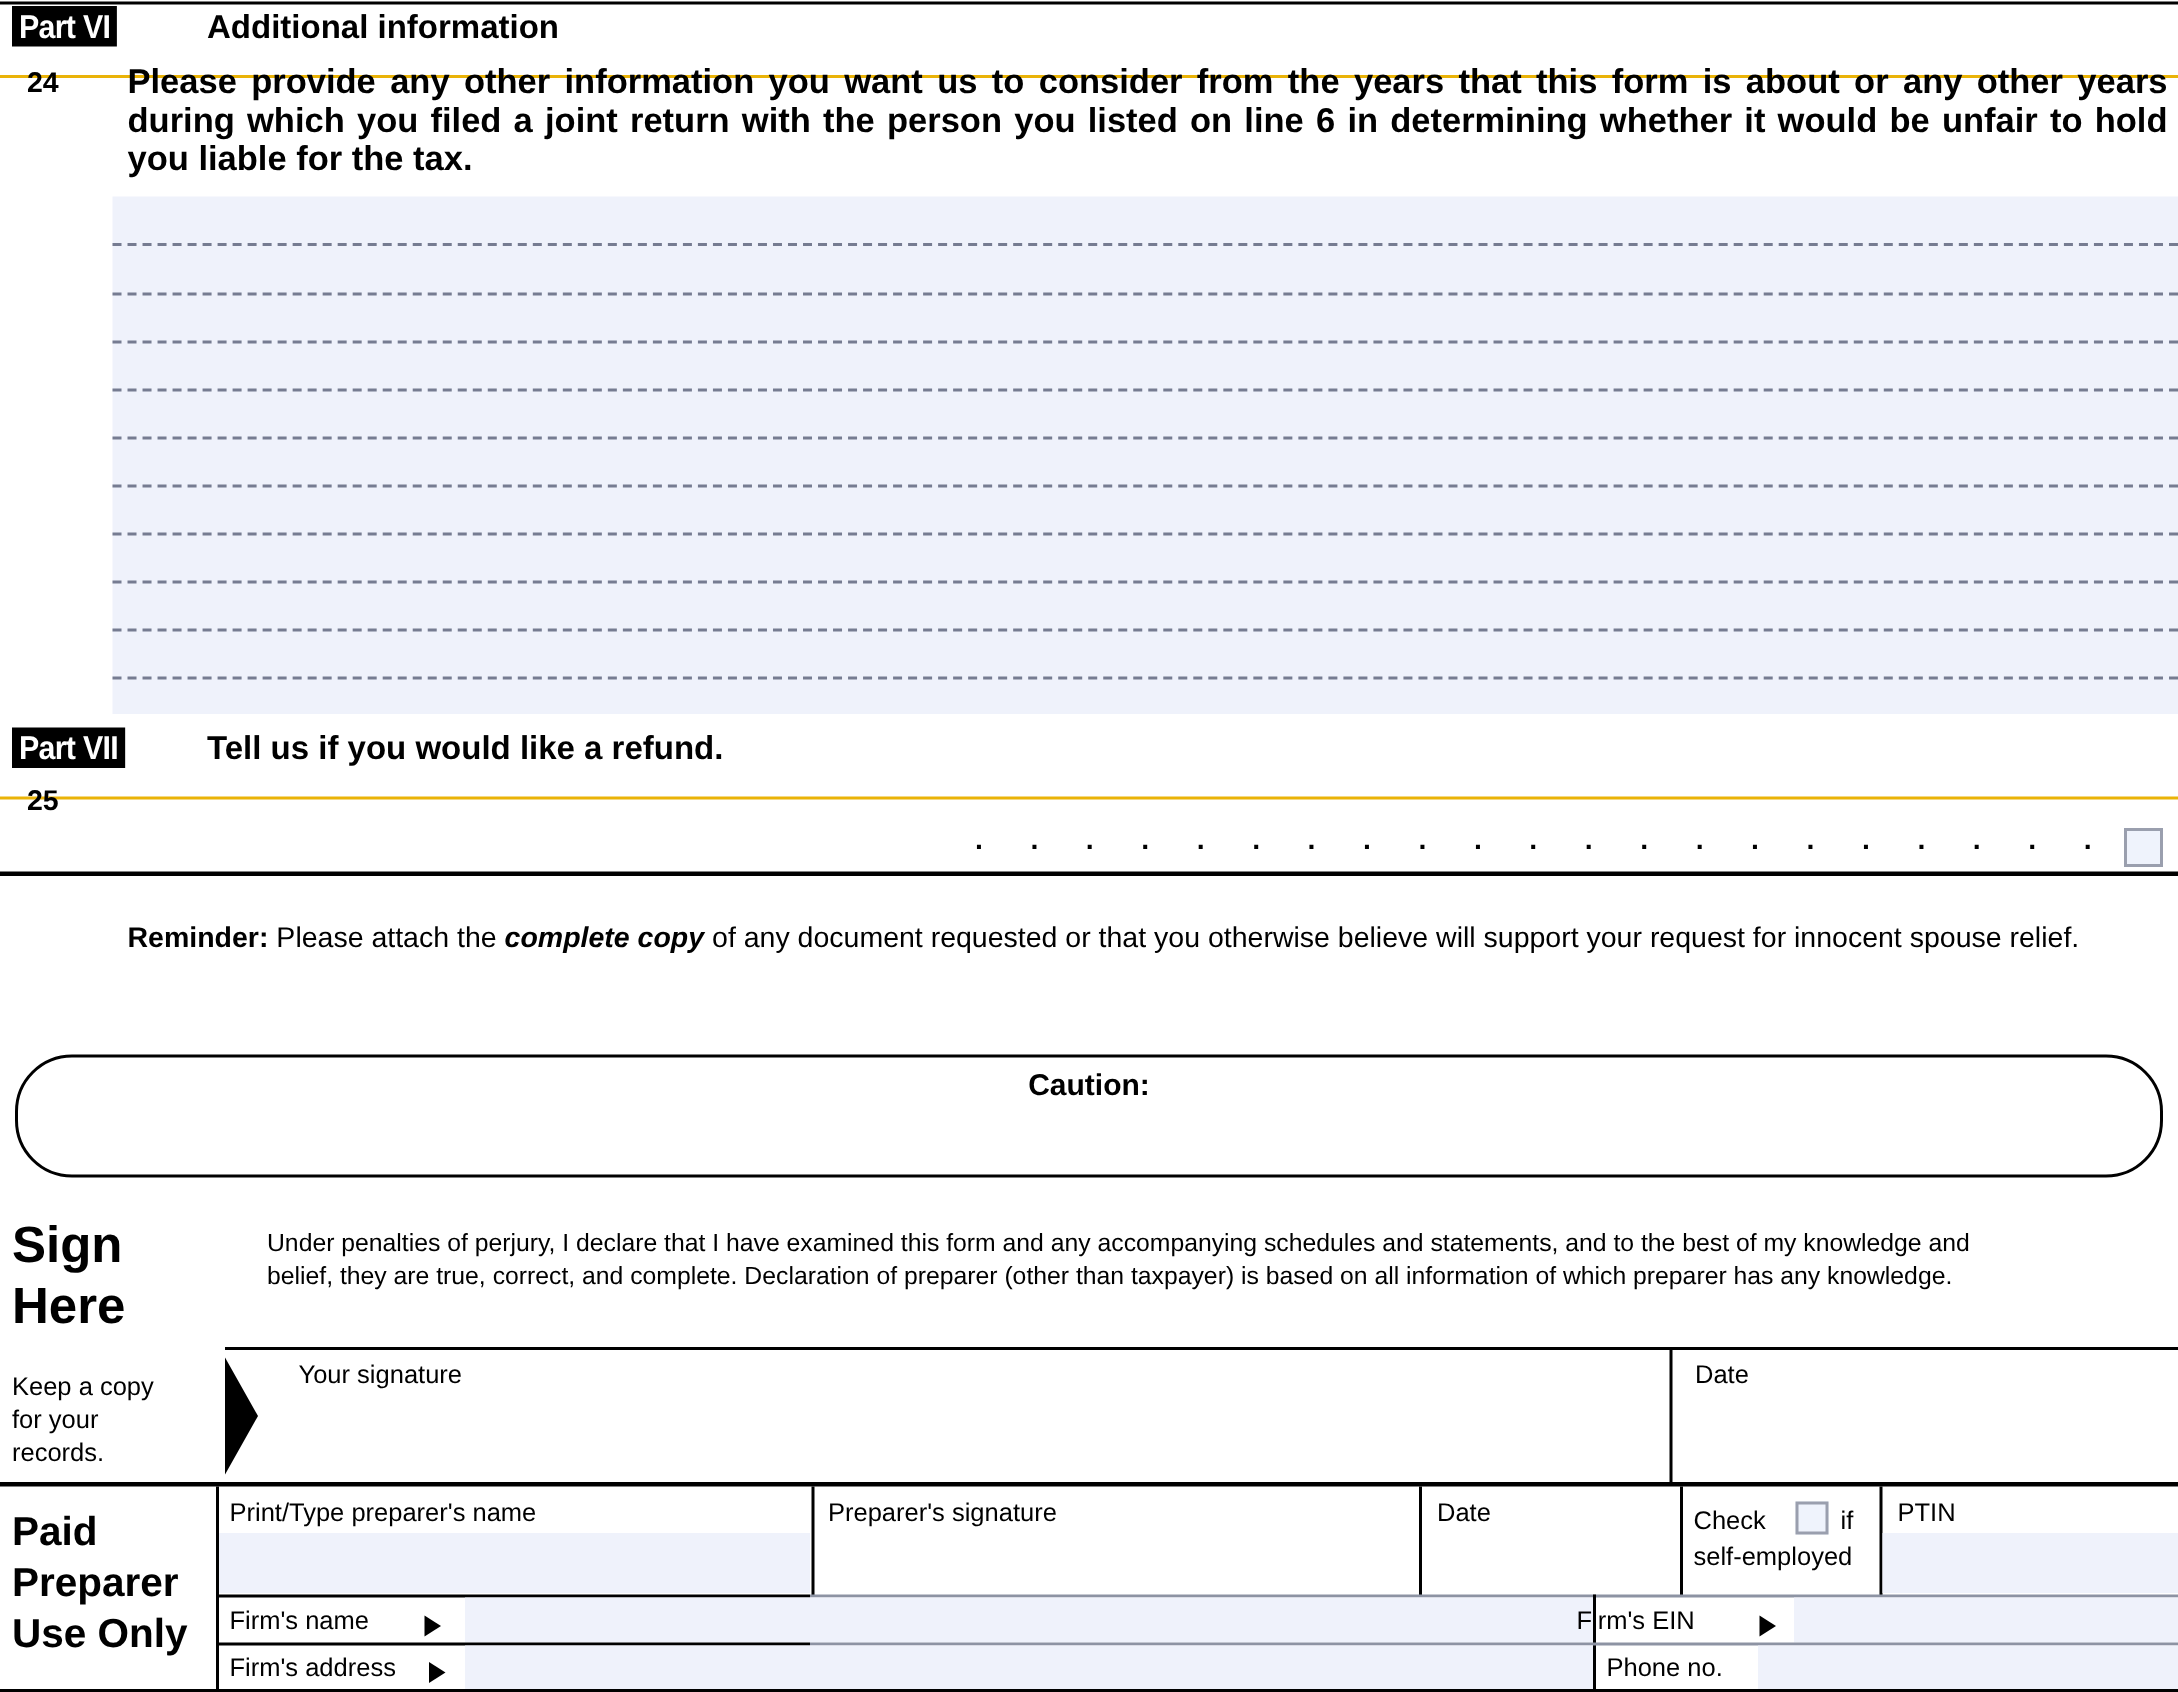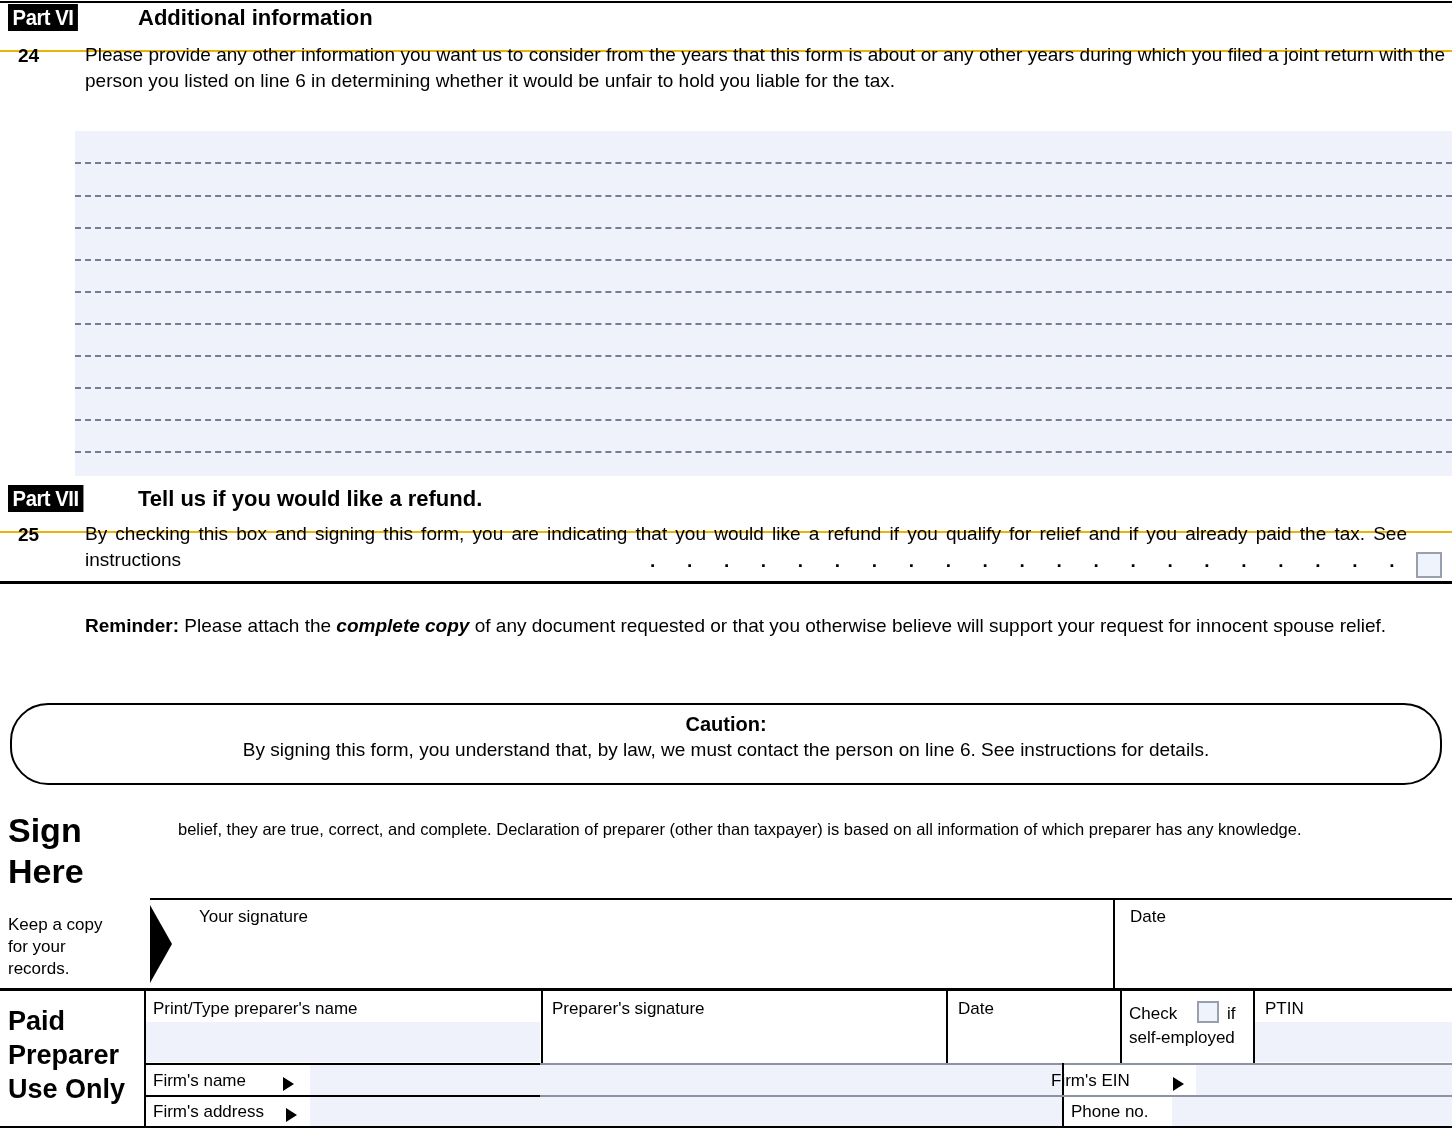--- a/index.html
+++ b/index.html
@@ -55,22 +55,22 @@
 
   
   .line-no {
     position: absolute;
     font-weight: bold;
     font-size: 19px;
     line-height: 25px;
   }
   .line-text {
     position: absolute;
-    font-weight: normal;
-    font-size: 19px;
+    font-weight: bold;
+    font-size: 23px;
     line-height: 25.5px;
   }
   .line-text.justify {
     text-align: justify;
   }
 
   
   .write-area {
     position: absolute;
     background: #eff2fb;
@@ -219,46 +219,45 @@
     <div class="write-rule" style="top:288px;"></div>
     <div class="write-rule" style="top:320px;"></div>
   </div>
 
   <div class="part-bar" style="top:485px;">
     <span class="part-tag">Part VII</span>
     <span class="part-title" style="left:138px;">Tell us if you would like a refund.</span>
   </div>
 
   <span class="line-no" style="left:18px; top:522px;">25</span>
-  <div class="line-text justify" style="left:85px; top:521px; width:1322px;">By checking this box and signing this form, you are indicating that you would like a refund if you qualify for relief and if you already paid the tax. See instructions</div>
   <div class="leader" style="left:650px; top:548px; width:760px;">. . . . . . . . . . . . . . . . . . . . . . . . . . .</div>
   <div class="checkbox" style="left:1416px; top:552px; width:26px; height:26px;"></div>
   <div class="rule-black" style="left:0; top:581px; width:1452px; height:3px;"></div>
 
   <div class="reminder" style="left:85px; top:613px; width:1310px;">
     <b>Reminder:</b><span> Please attach the </span><i>complete copy</i><span> of any document requested or that you otherwise believe will support your request for innocent spouse relief.</span>
   </div>
 
   <div class="caution-box" style="left:10px; top:703px; width:1432px; height:82px;">
     <span class="caution-title">Caution:</span>
-    <span class="caution-body">By signing this form, you understand that, by law, we must contact the person on line 6. See instructions for details.</span>
   </div>
 
   <div class="sign-here" style="left:8px; top:810px;">
     <div>Sign</div>
     <div>Here</div>
   </div>
 
   <div class="keep-copy" style="left:8px; top:914px;">
     <div>Keep a copy</div>
     <div>for your</div>
     <div>records.</div>
   </div>
 
   <div class="perjury" style="left:178px; top:818px; width:1270px;">
+    <div>Under penalties of perjury, I declare that I have examined this form and any accompanying schedules and statements, and to the best of my knowledge and</div>
     <div>belief, they are true, correct, and complete. Declaration of preparer (other than taxpayer) is based on all information of which preparer has any knowledge.</div>
   </div>
 
   <div class="hrule" style="left:150px; top:898px; width:1302px;"></div>
   <div class="arrow" style="left:150px; top:905px;"></div>
   <span class="fld-label" style="left:199px; top:906px;">Your signature</span>
   <div style="position:absolute;left:199px;top:930px;width:900px;height:56px;"></div>
   <div class="vrule" style="left:1113px; top:898px; height:90px;"></div>
   <span class="fld-label" style="left:1130px; top:906px;">Date</span>
   <div style="position:absolute;left:1130px;top:930px;width:310px;height:56px;"></div>

